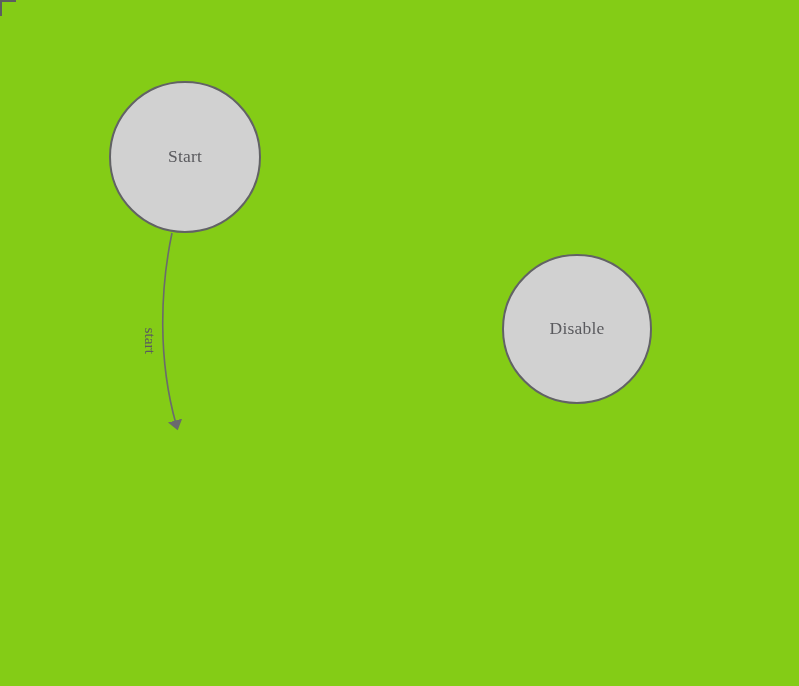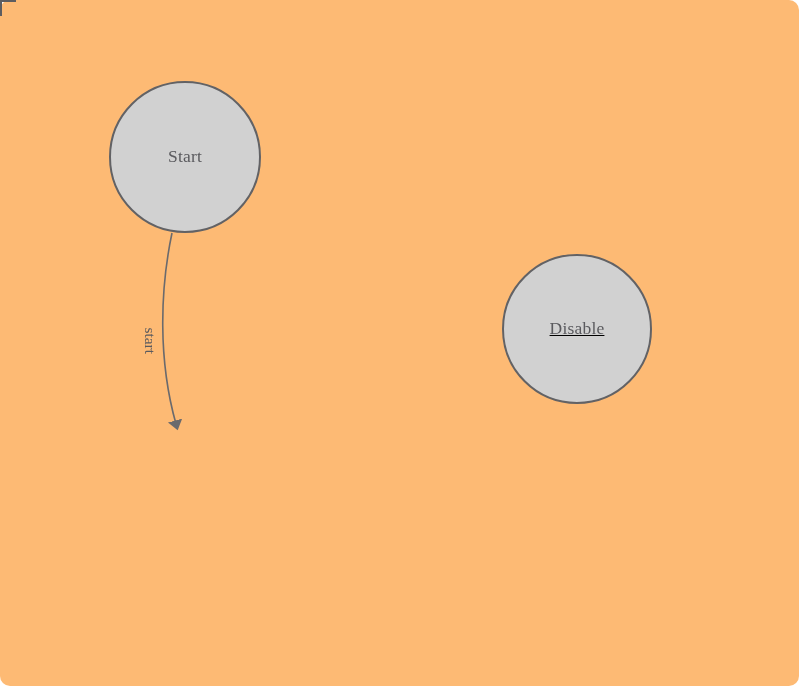--- a/index.html
+++ b/index.html
@@ -11,22 +11,21 @@
     width: 799px;
     height: 686px;
     overflow: hidden;
     font-family: "Liberation Serif", "DejaVu Serif", serif;
   }
 
   #canvas {
     position: relative;
     width: 799px;
     height: 686px;
-    background: #fdba74;
-    border-radius: 10px;
+    background: #84cc16;
   }
 
   
   .corner-marker {
     position: absolute;
     left: 0;
     top: 0;
     width: 16px;
     height: 16px;
     border-top: 2px solid #5d5d60;
@@ -87,19 +86,19 @@
     </defs>
 
     <path id="edge-start-ready" d="M 172,233 C 160,290 158,360 176,424" fill="none" stroke="#6a6a6d" stroke-width="1.6" marker-end="url(#arrowhead)"></path>
   </svg>
 
   <div class="node-circle" style="left:109px; top:81px; width:152px; height:152px; background:#d1d1d1; border:2.4px solid #626265;">
     <span class="node-label">Start</span>
   </div>
 
 
-  <div class="node-circle" style="left:502px; top:254px; width:150px; height:150px; background:#d1d1d1; border:2.4px solid #626265;text-decoration:underline;">
+  <div class="node-circle" style="left:502px; top:254px; width:150px; height:150px; background:#d1d1d1; border:2.4px solid #626265;">
     <span class="node-label">Disable</span>
   </div>
 
   <div class="edge-label" style="left:128px; top:333px; width:44px; text-align:center; transform: rotate(90deg);">start</div>
 
 </div>
 
 </body></html>

